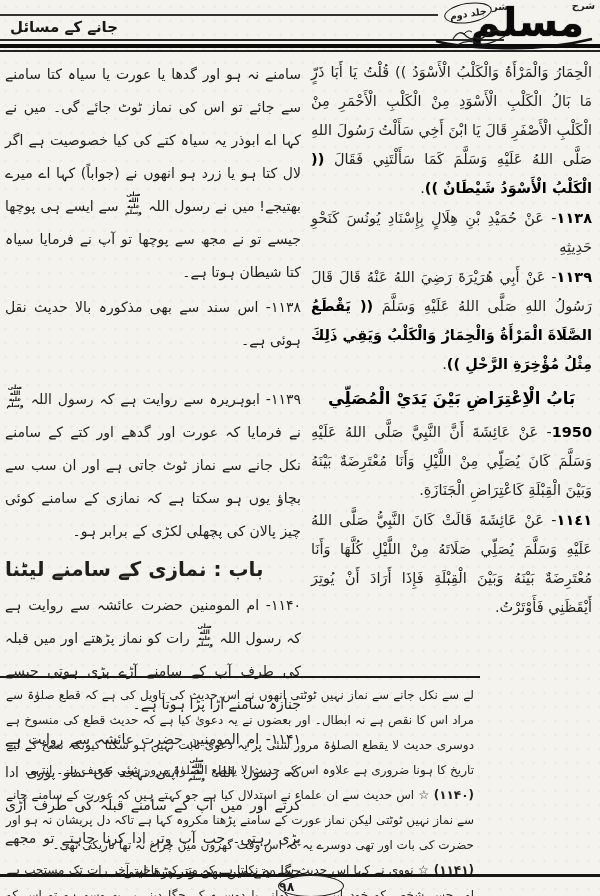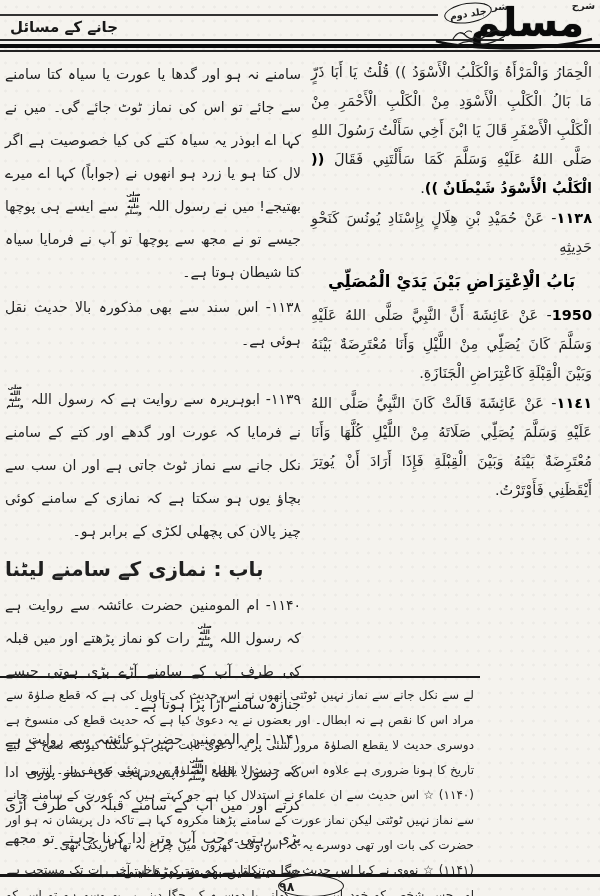--- a/index.html
+++ b/index.html
@@ -63,21 +63,21 @@
     display:inline-block; width:20px; font-size:6px; line-height:6px;
     text-align:center; vertical-align:-3px; font-weight:bold; color:#111;
   }
   
   .footnotes{
     position:absolute; top:676px; left:0; width:480px; height:196px;
     border-top:2px solid #1a1a1a; padding:5px 6px 0 6px;
     font-size:12px; line-height:25px; text-align:justify; direction:rtl;
   }
   .footnotes p{ margin:0; }
-  .fn-marker{ font-weight:normal; white-space:nowrap; }
+  .fn-marker{ font-weight:bold; white-space:nowrap; }
   
   .bottom-rule{ position:absolute; top:874px; left:0; width:600px; height:3px; background:#161616; }
   .page-number{
     position:absolute; top:875px; left:278px; width:66px; height:22px;
     background:#f5f3ee; border:1.6px solid #1a1a1a; border-radius:50%;
     display:flex; align-items:center; justify-content:flex-end;
     font-size:12.5px; font-weight:bold; z-index:3;
   }
 </style>
 </head>
@@ -102,20 +102,21 @@
     <svg class="brand-signature" width="62" height="26" viewBox="0 0 62 26">
       <path d="M3 14 q6 -10 12 -4 t10 2 q4 4 9 0 t9 -6 q5 -2 8 2" stroke="#222" fill="none" stroke-width="1.3"></path>
       <path d="M7 20 q10 -6 20 -2 t28 -7" stroke="#222" fill="none" stroke-width="1.2"></path>
       <path d="M14 9 q4 -5 8 -2" stroke="#222" fill="none" stroke-width="1"></path>
     </svg>
   </div>
 
   <section class="col col-ar">
     <p><span>الْحِمَارُ وَالْمَرْأَةُ وَالْكَلْبُ الْأَسْوَدُ )) قُلْتُ يَا أَبَا ذَرٍّ مَا بَالُ الْكَلْبِ الْأَسْوَدِ مِنْ الْكَلْبِ الْأَحْمَرِ مِنْ الْكَلْبِ الْأَصْفَرِ قَالَ يَا ابْنَ أَخِي سَأَلْتُ رَسُولَ اللهِ صَلَّى اللهُ عَلَيْهِ وَسَلَّمَ كَمَا سَأَلْتَنِي فَقَالَ </span><b>(( الْكَلْبُ الْأَسْوَدُ شَيْطَانٌ ))</b><span>.</span></p>
     <p><b class="num">١١٣٨</b><span>- عَنْ حُمَيْدِ بْنِ هِلَالٍ بِإِسْنَادِ يُونُسَ كَنَحْوِ حَدِيثِهِ</span></p>
+    <p><b class="num">١١٣٩</b><span>- عَنْ أَبِي هُرَيْرَةَ رَضِيَ اللهُ عَنْهُ قَالَ قَالَ رَسُولُ اللهِ صَلَّى اللهُ عَلَيْهِ وَسَلَّمَ </span><b>(( يَقْطَعُ الصَّلَاةَ الْمَرْأَةُ وَالْحِمَارُ وَالْكَلْبُ وَيَقِي ذَلِكَ مِثْلُ مُؤْخِرَةِ الرَّحْلِ ))</b><span>.</span></p>
     <h2 class="ar-bab">بَابُ الْاِعْتِرَاضِ بَيْنَ يَدَيْ الْمُصَلِّي</h2>
     <p><b class="num">1950</b><span>- عَنْ عَائِشَةَ أَنَّ النَّبِيَّ صَلَّى اللهُ عَلَيْهِ وَسَلَّمَ كَانَ يُصَلِّي مِنْ اللَّيْلِ وَأَنَا مُعْتَرِضَةٌ بَيْنَهُ وَبَيْنَ الْقِبْلَةِ كَاعْتِرَاضِ الْجَنَازَةِ.</span></p>
     <p><b class="num">١١٤١</b><span>- عَنْ عَائِشَةَ قَالَتْ كَانَ النَّبِيُّ صَلَّى اللهُ عَلَيْهِ وَسَلَّمَ يُصَلِّي صَلَاتَهُ مِنْ اللَّيْلِ كُلَّهَا وَأَنَا مُعْتَرِضَةٌ بَيْنَهُ وَبَيْنَ الْقِبْلَةِ فَإِذَا أَرَادَ أَنْ يُوتِرَ أَيْقَظَنِي فَأَوْتَرْتُ.</span></p>
   </section>
 
   <section class="col col-ur">
     <p><span>سامنے نہ ہو اور گدھا یا عورت یا سیاہ کتا سامنے سے جائے تو اس کی نماز ٹوٹ جائے گی۔ میں نے کہا اے ابوذر یہ سیاہ کتے کی کیا خصوصیت ہے اگر لال کتا ہو یا زرد ہو انھوں نے (جواباً) کہا اے میرے بھتیجے! میں نے رسول اللہ </span><span class="saw">صلى الله عليه وسلم</span><span> سے ایسے ہی پوچھا جیسے تو نے مجھ سے پوچھا تو آپ نے فرمایا سیاہ کتا شیطان ہوتا ہے۔</span></p>
     <p class="gap-after"><span>۱۱۳۸- اس سند سے بھی مذکورہ بالا حدیث نقل ہوئی ہے۔</span></p>
     <p><span>۱۱۳۹- ابوہریرہ سے روایت ہے کہ رسول اللہ </span><span class="saw">صلى الله عليه وسلم</span><span> نے فرمایا کہ عورت اور گدھے اور کتے کے سامنے نکل جانے سے نماز ٹوٹ جاتی ہے اور ان سب سے بچاؤ یوں ہو سکتا ہے کہ نمازی کے سامنے کوئی چیز پالان کی پچھلی لکڑی کے برابر ہو۔</span></p>
     <h2 class="ur-bab">باب : نمازی کے سامنے لیٹنا</h2>

